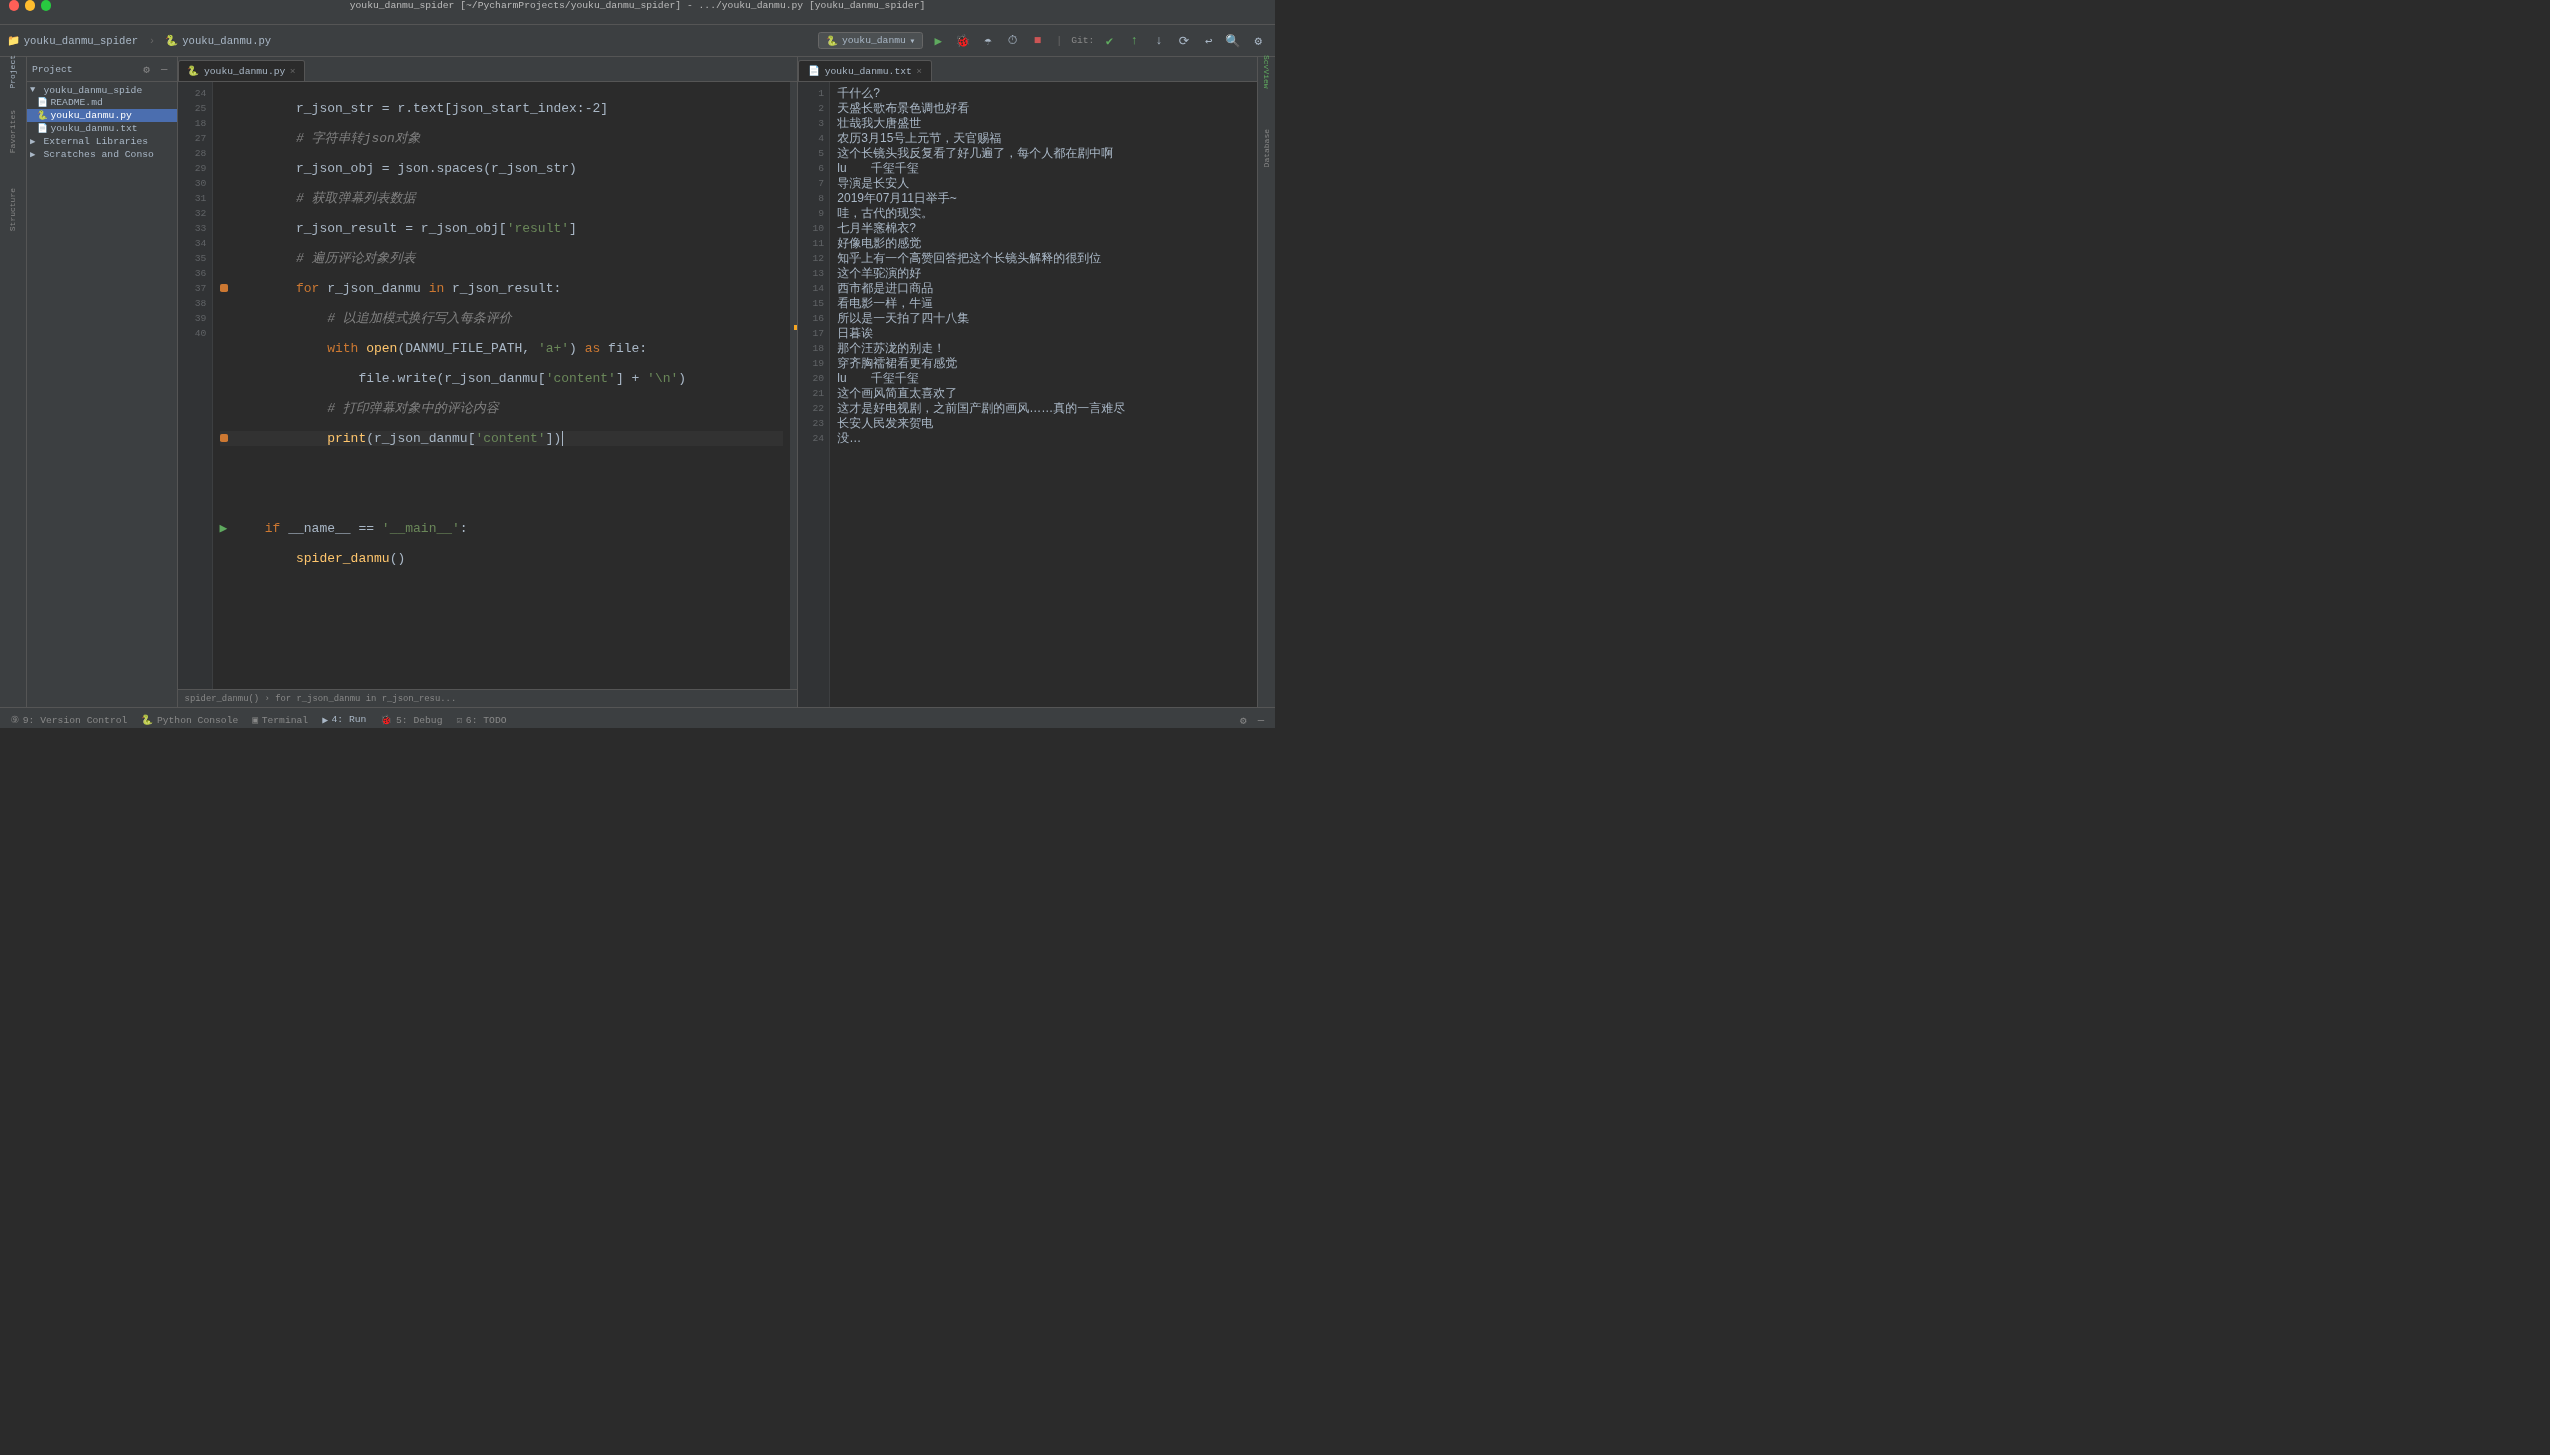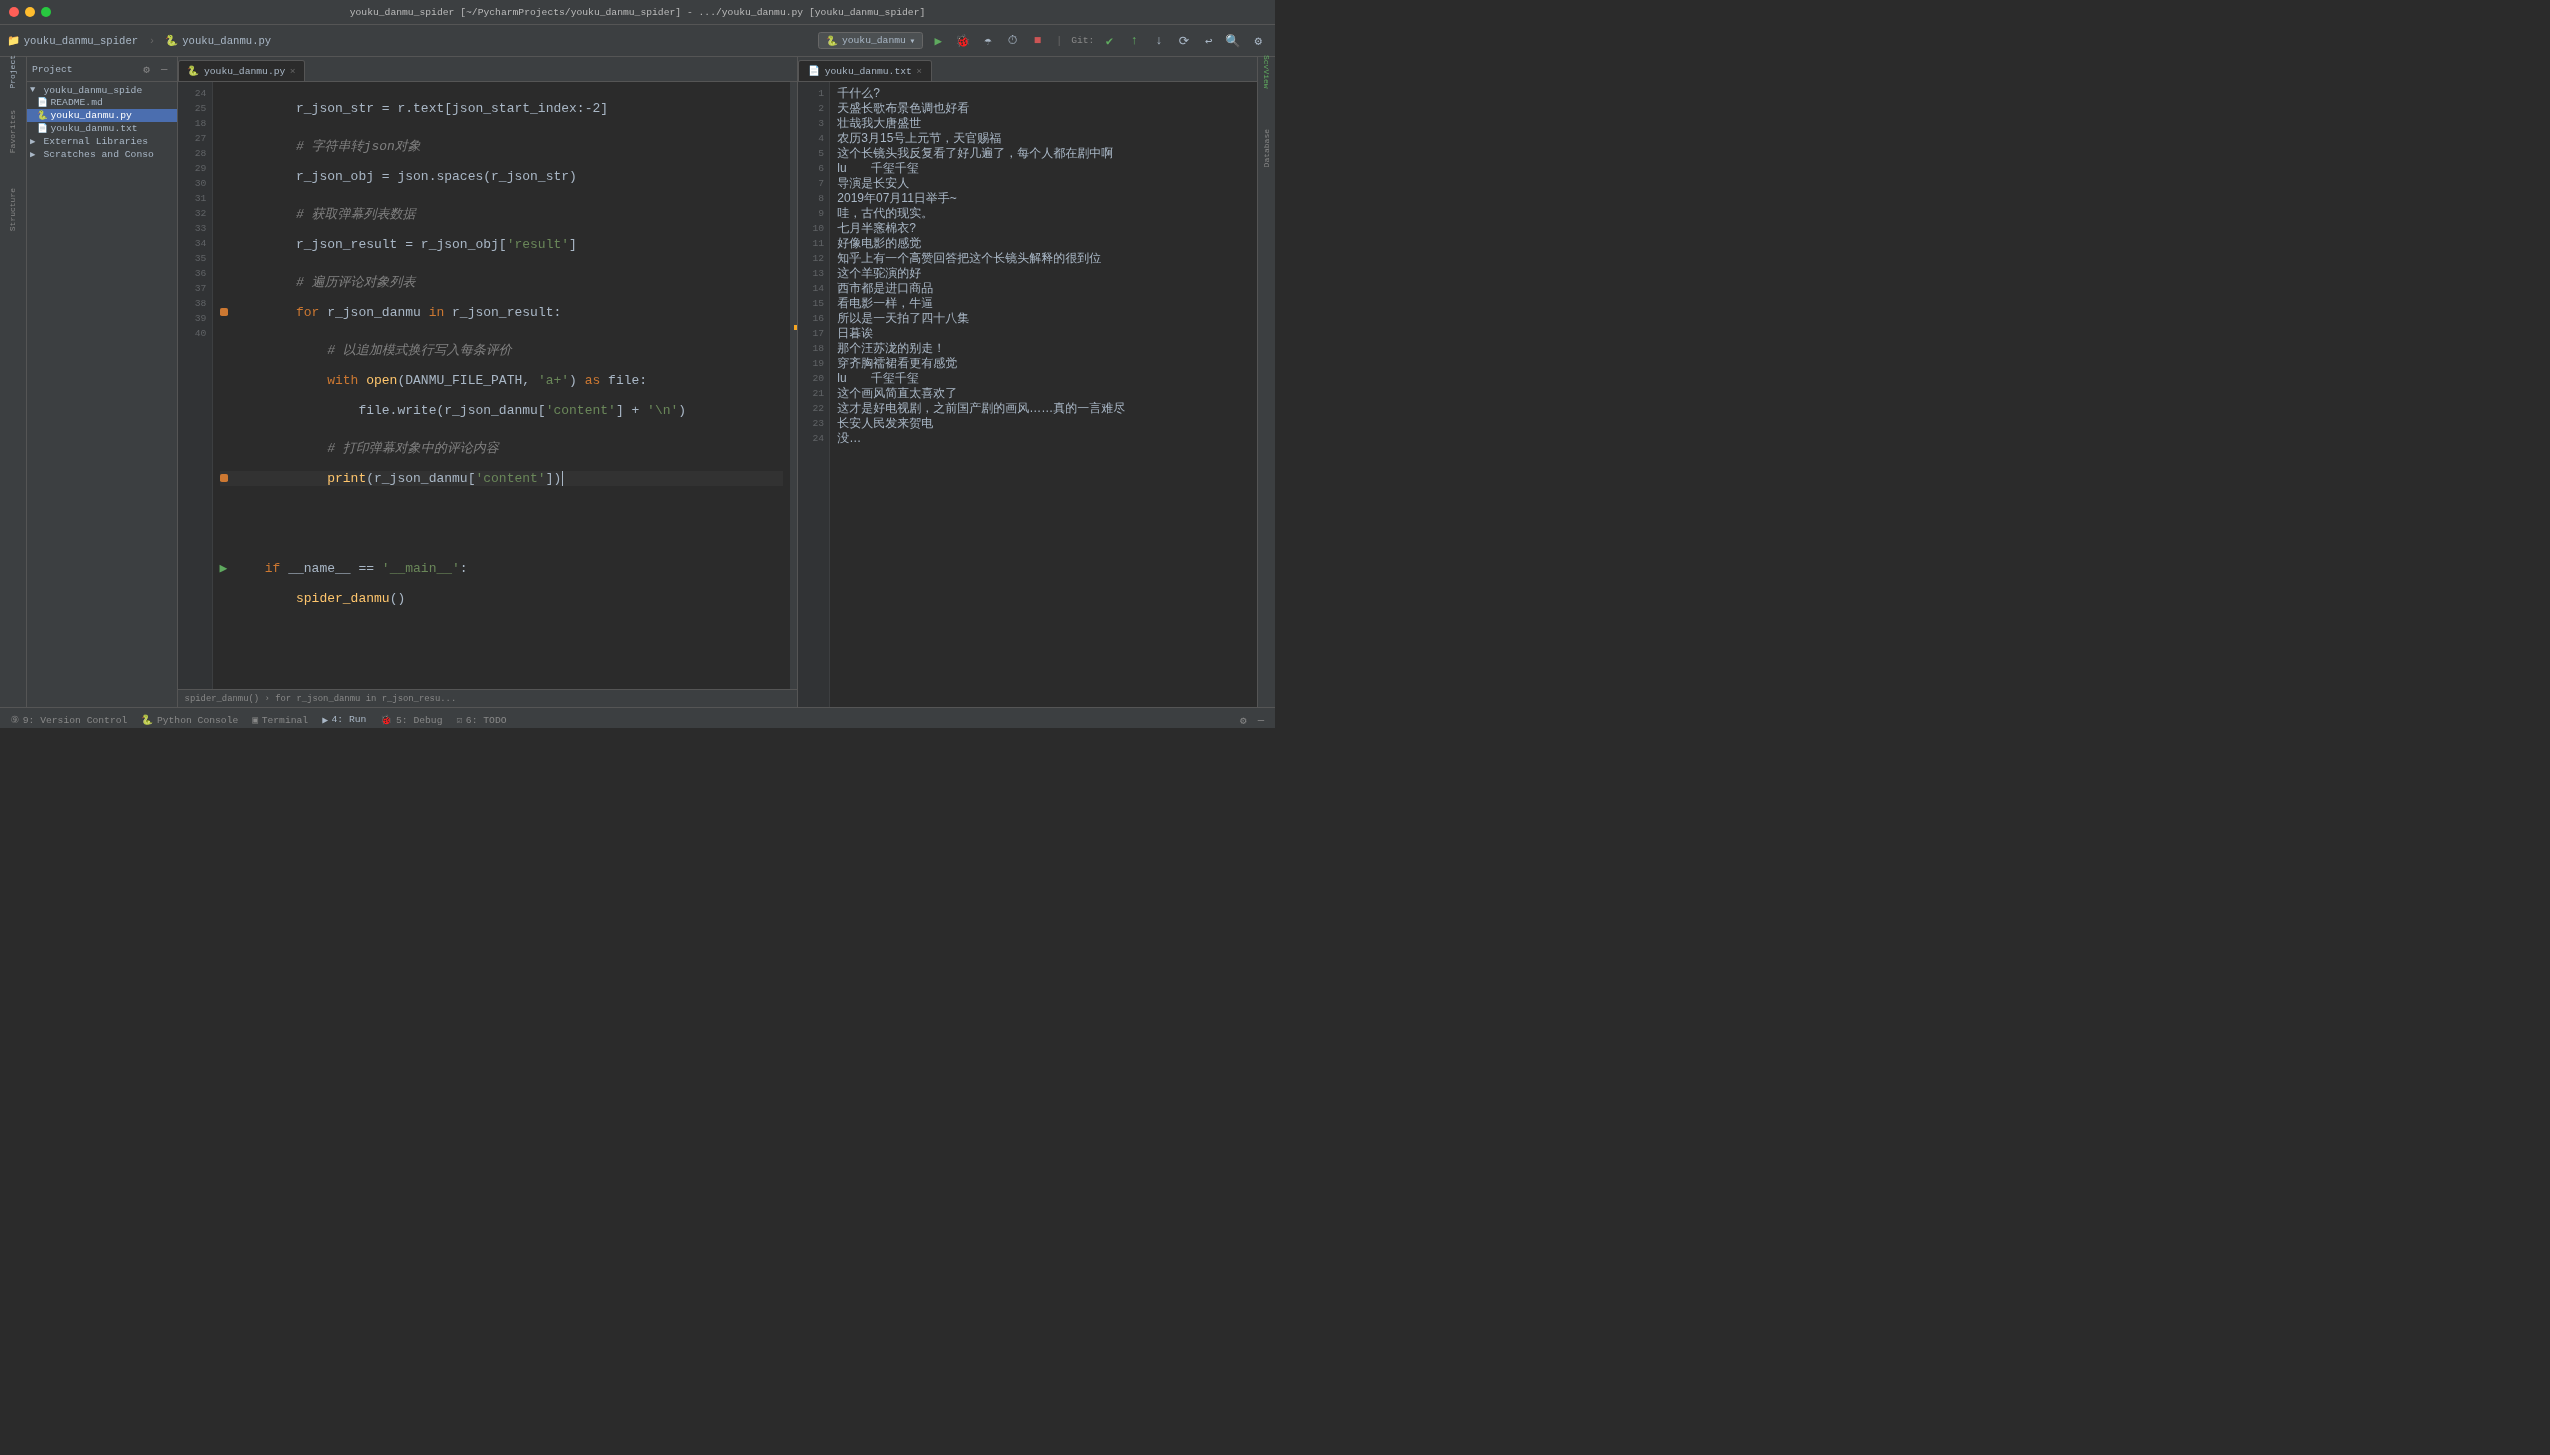--- a/index.html
+++ b/index.html
@@ -12,21 +12,20 @@
       height: 728px;
       overflow: hidden;
       position: relative;
     }
 
     
     #titlebar {
       height: 25px;
       background: #3c3f41;
       display: flex;
-      align-items: center;
       justify-content: center;
       position: relative;
       border-bottom: 0.9px solid #555;
     }
     #titlebar .traffic-lights {
       position: absolute;
       left: 8.9px;
       display: flex;
       gap: 5.3px;
     }
@@ -235,21 +234,21 @@
       font-size: 13px;
       line-height: 15px;
       overflow: auto;
       background: #2b2b2b;
       white-space: pre;
     }
     .line { display: flex; align-items: center; min-height: 15px; }
     .code-kw { color: #cc7832; }
     .code-fn { color: #ffc66d; }
     .code-str { color: #6a8759; }
-    .code-comment { color: #808080; font-style: italic; margin-top: 8px; }
+    .code-comment { color: #808080; font-style: italic; }
     .code-var { color: #a9b7c6; }
     .highlight-line { background: #323232; }
 
     
     #editor-scrollbar {
       width: 7px;
       background: #3c3f41;
       position: relative;
     }
     .scrollbar-marker {

